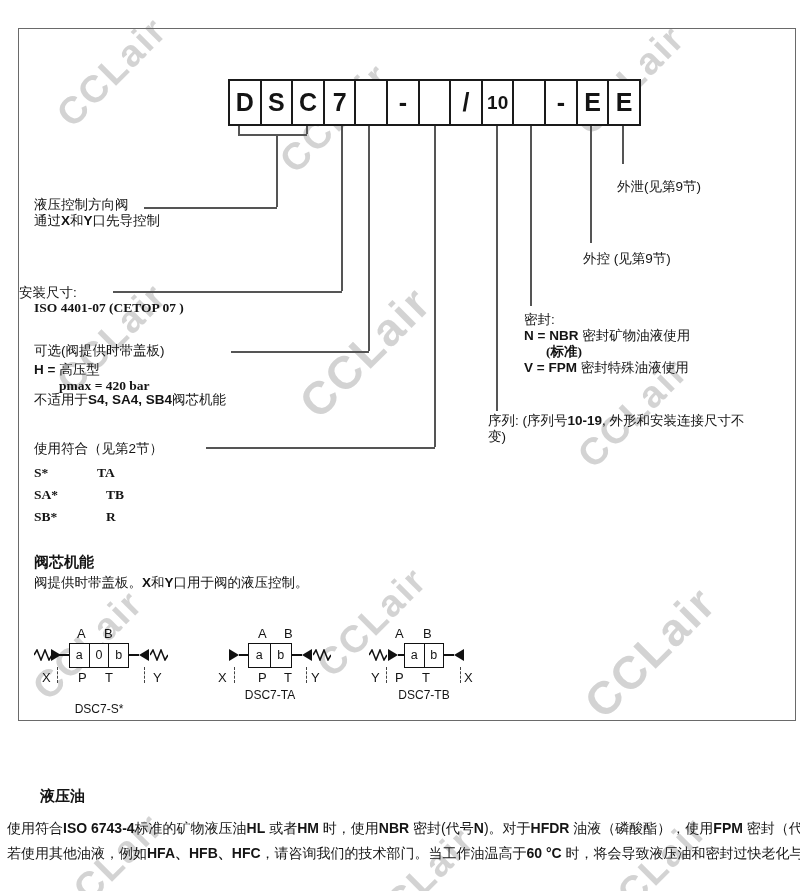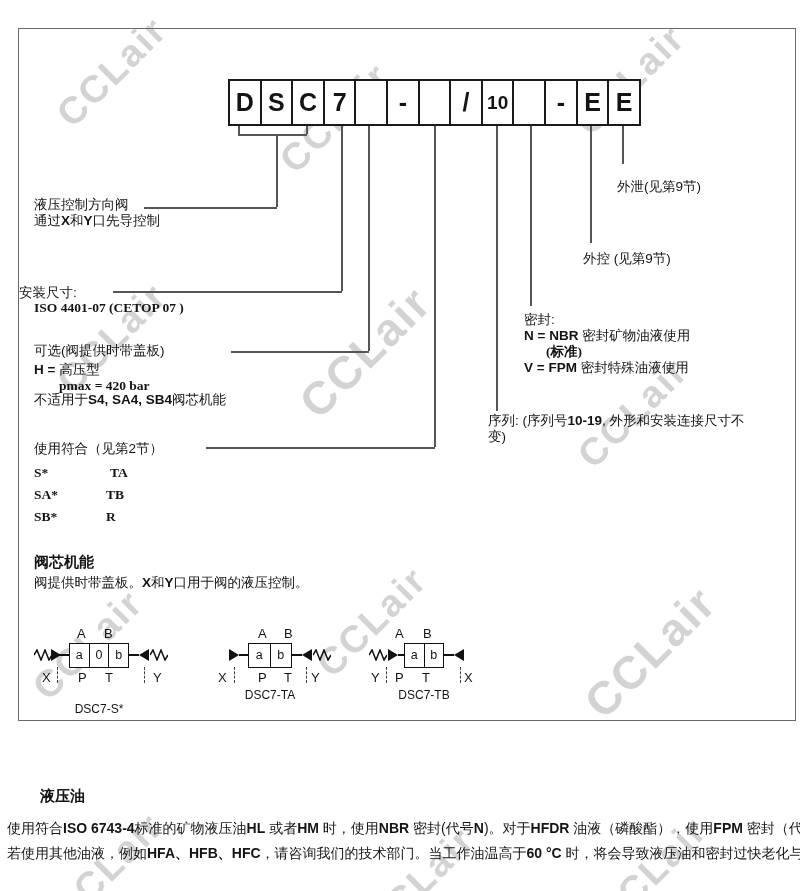--- a/index.html
+++ b/index.html
@@ -107,21 +107,21 @@
     <div class="t" style="left:0;top:256px">安装尺寸:</div>
     <div class="t bold" style="left:15px;top:271px">ISO 4401-07 (CETOP 07 )</div>
 
     <div class="t" style="left:15px;top:314px">可选(阀提供时带盖板)</div>
     <div class="t" style="left:15px;top:333px"><span class="b">H = </span><span>高压型</span></div>
     <div class="t bold" style="left:40px;top:349px">pmax = 420 bar</div>
     <div class="t" style="left:15px;top:363px"><span>不适用于</span><span class="b">S4, SA4, SB4</span><span>阀芯机能</span></div>
 
     <div class="t" style="left:15px;top:412px">使用符合（见第2节）</div>
     <div class="t bold" style="left:15px;top:436px">S*</div>
-    <div class="t bold" style="left:91px;top:436px">TA</div>
+    <div class="t bold" style="left:78px;top:436px">TA</div>
     <div class="t bold" style="left:15px;top:458px">SA*</div>
     <div class="t bold" style="left:87px;top:458px">TB</div>
     <div class="t bold" style="left:15px;top:480px">SB*</div>
     <div class="t bold" style="left:87px;top:480px">R</div>
 
     <div class="t" style="left:469px;top:384px"><span>序列: (序列号</span><span class="b">10-19</span><span>, 外形和安装连接尺寸不</span></div>
     <div class="t" style="left:469px;top:400px">变)</div>
 
     <div class="t" style="left:505px;top:283px">密封:</div>
     <div class="t" style="left:505px;top:299px"><span class="b">N = NBR</span><span> 密封矿物油液使用</span></div>

